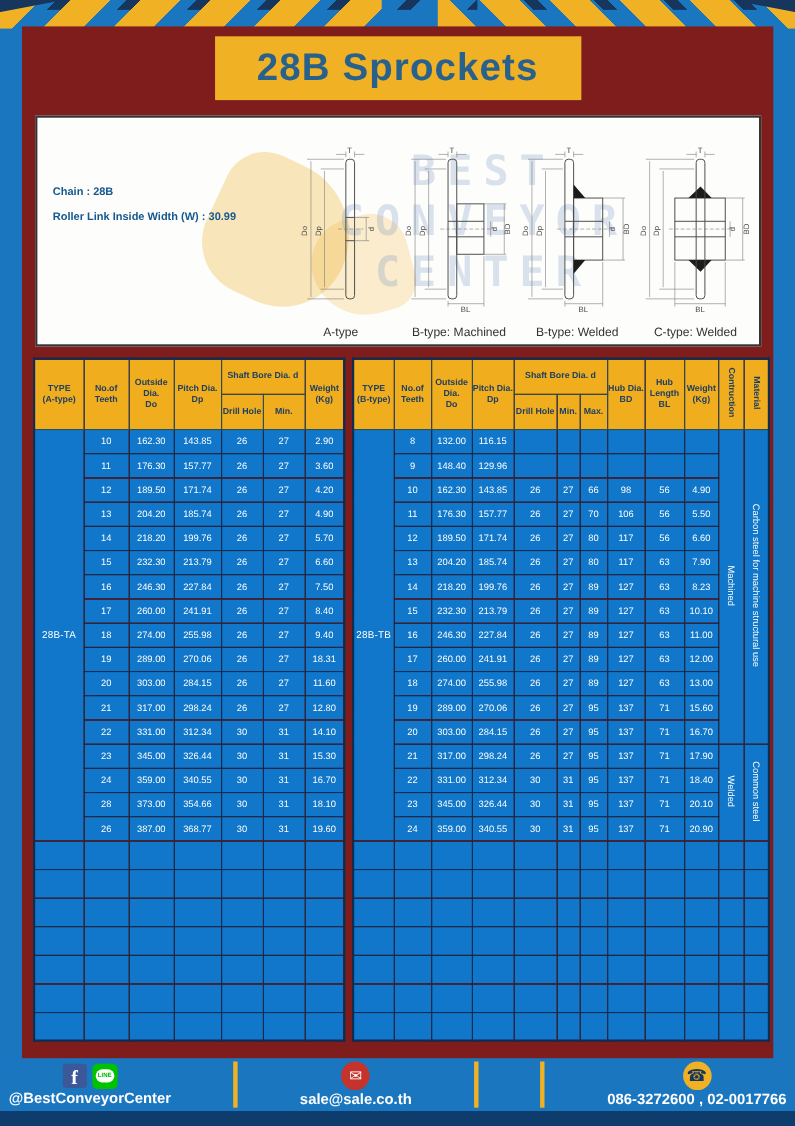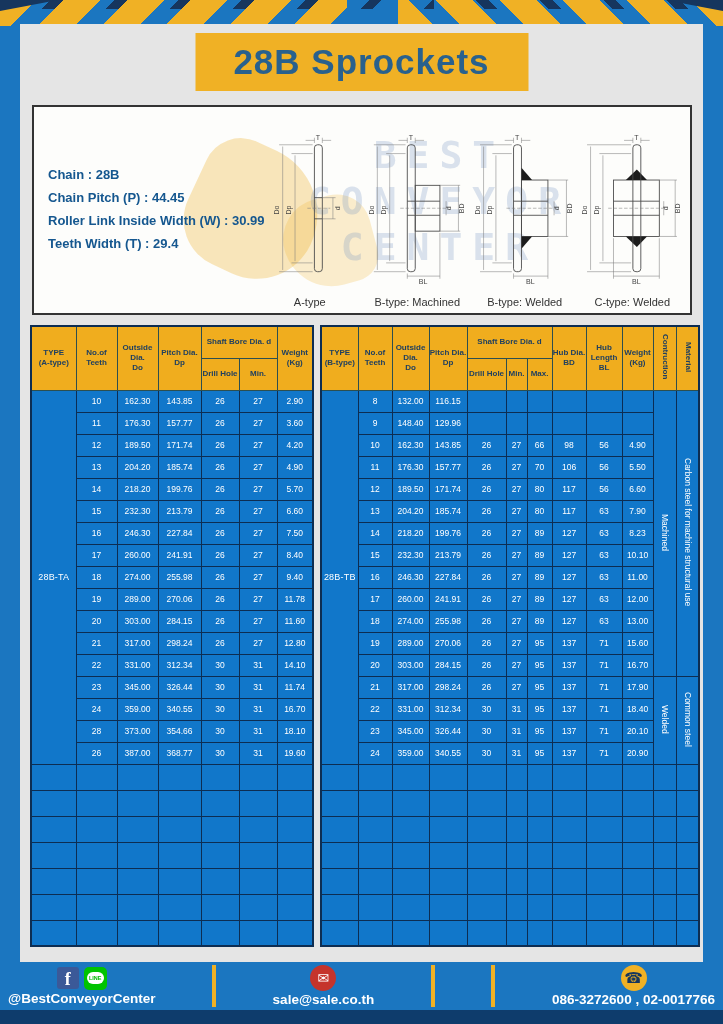--- a/index.html
+++ b/index.html
@@ -8,28 +8,28 @@
   .band{position:absolute;top:0;left:0;width:723px;height:26px;}
   .band-l{position:absolute;left:0;top:0;height:26px;width:48%;
     background:repeating-linear-gradient(135deg,#f0b125 0 26px,transparent 26px 45px);}
   .band-r{position:absolute;right:0;top:0;height:26px;width:45%;
     background:repeating-linear-gradient(45deg,#f0b125 0 26px,transparent 26px 45px);}
   .band-dark-l{position:absolute;left:0;top:0;height:9px;width:60%;
     background:repeating-linear-gradient(135deg,transparent 0 36px,#16365e 36px 45px);}
   .band-dark-r{position:absolute;right:0;top:0;height:9px;width:40%;
     background:repeating-linear-gradient(45deg,transparent 0 36px,#16365e 36px 45px);}
   
-  .page{position:absolute;left:20px;top:24px;width:683px;height:962px;background:#e5e5e5;}
+  .page{position:absolute;left:20px;top:24px;width:683px;height:962px;background:#7f1d1d;}
   .banner{position:absolute;left:50%;transform:translateX(-50%);top:9px;width:333px;height:58px;
     background:#f0b125;display:flex;align-items:center;justify-content:center;
     font-size:35px;font-weight:bold;color:#29618d;letter-spacing:1px;}
   
   .panel{position:absolute;left:12px;top:81px;width:660px;height:210px;background:#fdfdfb;
     border:2px solid #333;box-sizing:border-box;}
-  .specs{position:absolute;left:14px;top:56px;font-size:13px;font-weight:bold;
+  .specs{position:absolute;left:14px;top:56px;font-size:10px;font-weight:bold;
     color:#15578f;line-height:23px;z-index:2;}
   .watermark{position:absolute;left:170px;top:10px;right:15px;bottom:28px;z-index:0;
     display:flex;flex-direction:column;align-items:center;justify-content:center;
     color:rgba(110,145,190,.25);font-weight:bold;font-size:38px;letter-spacing:10px;line-height:46px;
     font-family:"DejaVu Sans Mono",monospace;pointer-events:none;}
   .wm-blob{position:absolute;left:155px;top:40px;width:130px;height:130px;z-index:0;
     background:rgba(240,177,37,.30);border-radius:35% 65% 55% 45%;transform:rotate(25deg);}
   .wm-blob2{position:absolute;left:250px;top:90px;width:90px;height:90px;z-index:0;
     background:rgba(240,177,37,.22);border-radius:55% 45% 35% 65%;transform:rotate(-15deg);}
   .diagrams{position:absolute;left:222px;top:6px;right:4px;bottom:2px;display:flex;z-index:1;}
@@ -100,23 +100,21 @@
     <div class="wm-blob"></div>
     <div class="wm-blob2"></div>
     <div class="watermark">
       <div>BEST</div>
       <div>CONVEYOR</div>
       <div>CENTER</div>
     </div>
 
     <div class="specs">
         <div>Chain : 28B</div>
-        <div>Chain Pitch (P) : 44.45</div>
         <div>Roller Link Inside Width (W) : 30.99</div>
-        <div>Teeth Width (T) : 29.4</div>
       </div>
 
     <div class="diagrams">
 
       <div class="diagram">
         <svg width="104" height="172" viewBox="0 0 118 172">
           <line class="dim" x1="62" y1="12" x2="24" y2="12"></line>
           <line class="dim" x1="62" y1="156" x2="24" y2="156"></line>
           <line class="dim" x1="28" y1="14" x2="28" y2="154"></line>
           <line class="dim" x1="62" y1="22" x2="38" y2="22"></line>
@@ -354,21 +352,21 @@
             <td>26</td>
             <td>27</td>
             <td>9.40</td>
           </tr>
           <tr>
             <td>19</td>
             <td>289.00</td>
             <td>270.06</td>
             <td>26</td>
             <td>27</td>
-            <td>11.78</td>
+            <td>18.31</td>
           </tr>
           <tr>
             <td>20</td>
             <td>303.00</td>
             <td>284.15</td>
             <td>26</td>
             <td>27</td>
             <td>11.60</td>
           </tr>
           <tr>
@@ -386,21 +384,21 @@
             <td>30</td>
             <td>31</td>
             <td>14.10</td>
           </tr>
           <tr>
             <td>23</td>
             <td>345.00</td>
             <td>326.44</td>
             <td>30</td>
             <td>31</td>
-            <td>11.74</td>
+            <td>15.30</td>
           </tr>
           <tr>
             <td>24</td>
             <td>359.00</td>
             <td>340.55</td>
             <td>30</td>
             <td>31</td>
             <td>16.70</td>
           </tr>
           <tr>

